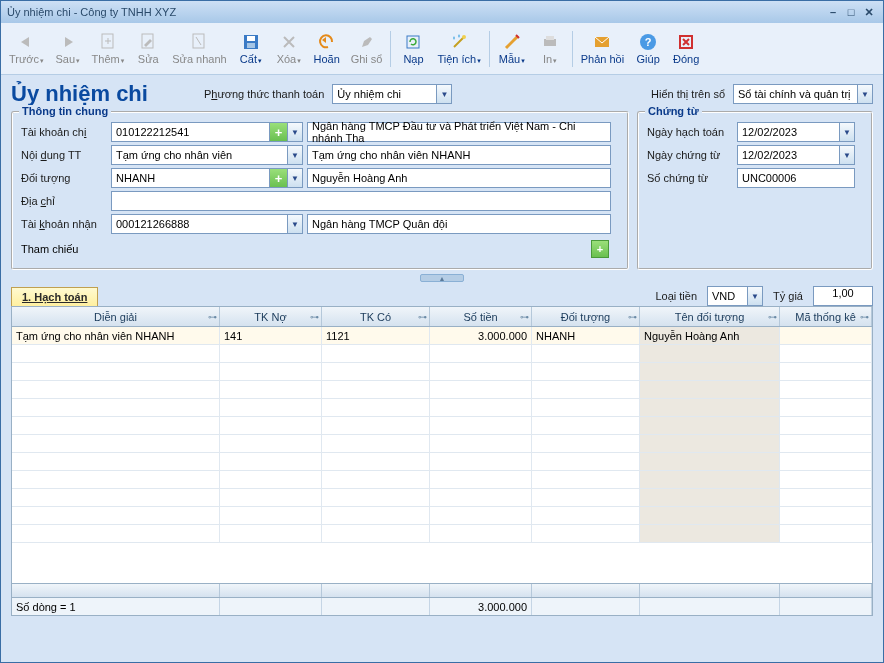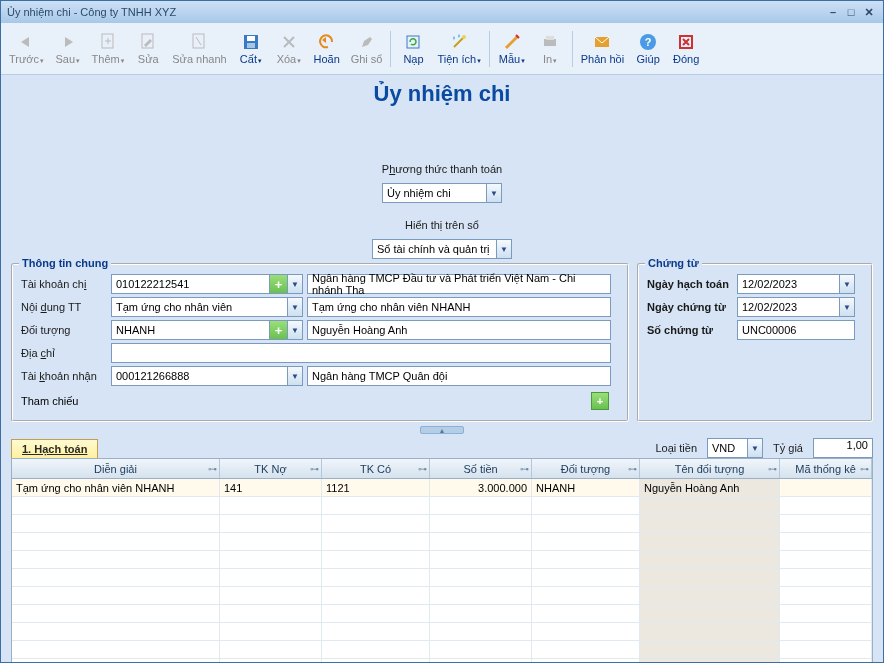--- a/index.html
+++ b/index.html
@@ -6,48 +6,48 @@
 body { background: #d6e4f5; width: 884px; height: 663px; overflow: hidden; border: 1px solid #3a6ea5; }
 .titlebar { height: 22px; background: linear-gradient(#cde0f5,#a8c8e8); display: flex; align-items: center; padding: 0 6px; color: #2a4a6a; }
 .titlebar .title { flex: 1; }
 .titlebar .winbtn { width: 16px; height: 16px; margin-left: 2px; cursor: pointer; display: flex; align-items: center; justify-content: center; font-weight: bold; color: #2a4a6a; }
 .toolbar { height: 52px; background: #e8f0fa; border-bottom: 1px solid #b5cde5; display: flex; align-items: center; padding: 0 4px; gap: 2px; }
 .tbtn { display: flex; flex-direction: column; align-items: center; justify-content: center; padding: 2px 4px; min-width: 36px; cursor: pointer; color: #888; }
 .tbtn.active { color: #0a3a8a; }
 .tbtn .ticon { width: 20px; height: 20px; display: flex; align-items: center; justify-content: center; margin-bottom: 1px; }
 .tbtn .tlabel { font-size: 11px; }
 .tbtn .drop { font-size: 7px; margin-left: 1px; }
-.headerrow { display: flex; align-items: center; padding: 6px 10px 4px 10px; gap: 8px; flex-direction: column; }
+.headerrow { display: flex; align-items: center; padding: 6px 10px 4px 10px; gap: 8px; }
 .headerrow h1 { font-size: 22px; font-weight: bold; color: #0a4aa0; flex: 0 0 auto; }
 .headerrow .lbl { color: #1a1a1a; }
 .combo, .textin { background: #fff; border: 1px solid #7a9ac0; height: 20px; padding: 0 4px; display: flex; align-items: center; }
 .combo { position: relative; padding-right: 16px; }
 .combo .cdrop { position: absolute; right: 0; top: 0; width: 15px; height: 100%; background: linear-gradient(#f5f9fd,#cde0f0); border-left: 1px solid #7a9ac0; display: flex; align-items: center; justify-content: center; font-size: 8px; color: #2a4a8a; cursor: pointer; }
 .combo .plus { position: absolute; right: 15px; top: 0; width: 18px; height: 100%; background: linear-gradient(#9adf7a,#6ac050); border-left: 1px solid #7a9ac0; display: flex; align-items: center; justify-content: center; color: #fff; font-weight: bold; font-size: 13px; cursor: pointer; }
 .combo.with-plus { padding-right: 34px; }
 .mainarea { display: flex; padding: 0 10px; gap: 8px; }
 .fieldset { border: 2px groove #fff; border-radius: 3px; padding: 6px 16px 8px 8px; position: relative; background: #d6e4f5; }
 .fieldset .legend { position: absolute; top: -8px; left: 6px; background: #d6e4f5; padding: 0 3px; font-weight: bold; color: #0a3a8a; }
 .leftfs { flex: 1; }
 .rightfs { width: 236px; }
 .frow { display: flex; align-items: center; margin: 3px 0; gap: 4px; }
 .frow .flabel { width: 86px; color: #1a1a1a; }
-.frow .flabel.r { width: 86px; font-weight: bold; }
+.frow .flabel.r { width: 86px; }
 .ul { text-decoration: underline; }
 .refrow { display: flex; align-items: center; margin-top: 4px; }
 .refrow .flabel { width: 86px; }
 .refbox { flex: 1; height: 22px; display: flex; align-items: center; justify-content: flex-end; padding-right: 2px; }
 .refplus { width: 18px; height: 18px; background: linear-gradient(#9adf7a,#6ac050); border: 1px solid #4a9a3a; display: flex; align-items: center; justify-content: center; color: #fff; font-weight: bold; cursor: pointer; }
 .splitbar { display: flex; justify-content: center; margin: 4px 0; }
 .splithandle { width: 44px; height: 8px; background: #b5cde5; border: 1px solid #8ab0d5; display: flex; align-items: center; justify-content: center; font-size: 7px; color: #5a7a9a; cursor: pointer; border-radius: 2px; }
 .tabrow { display: flex; align-items: center; padding: 0 10px; gap: 10px; }
 .tab { background: linear-gradient(#fffad0,#fff0a0); border: 1px solid #c0a050; border-bottom: none; padding: 3px 10px; font-weight: bold; text-decoration: underline; color: #2a2a2a; cursor: pointer; }
 .tabrow .spacer { flex: 1; }
 .tabrow .lbl { color: #1a1a1a; }
-.ratein { background: #fff; border: 1px solid #7a9ac0; height: 20px; width: 60px; text-align: right; padding: 0 4px; }
+.ratein { background: #fff; border: 1px solid #7a9ac0; height: 20px; width: 60px; text-align: center; padding: 0 4px; }
 .grid { margin: 0 10px; background: #fff; border: 1px solid #99b0c5; height: 292px; display: flex; flex-direction: column; }
 .ghead { display: flex; background: linear-gradient(#f0f5fa,#d5e2ef); border-bottom: 1px solid #99b0c5; height: 20px; }
 .gcol { border-right: 1px solid #b5c8da; display: flex; align-items: center; justify-content: center; position: relative; color: #1a3a5a; }
 .gcol .pin { position: absolute; right: 2px; font-size: 9px; color: #6a8aa5; }
 .gbody { flex: 1; overflow: hidden; }
 .grow { display: flex; height: 18px; border-bottom: 1px solid #e0e8f0; }
 .grow.data { background: #fffaec; }
 .grow.new { background: #fffaec; color: #6a6a6a; }
 .gcell { border-right: 1px solid #e0e8f0; padding: 0 4px; display: flex; align-items: center; overflow: hidden; white-space: nowrap; }
 .gcell.r { justify-content: flex-end; }
@@ -466,19 +466,20 @@
     <div class="fc c1"></div>
       <div class="fc c2"></div>
       <div class="fc c3"></div>
       <div class="fc c4"></div>
       <div class="fc c5"></div>
       <div class="fc c6"></div>
       <div class="fc c7"></div>
   </div>
 </div>
 <div class="gfoot2">
+  <div class="gcell c1">Số dòng = 1</div>
   <div class="gcell c2"></div>
   <div class="gcell c3"></div>
   <div class="gcell c4 r">3.000.000</div>
   <div class="gcell c5"></div>
   <div class="gcell c6"></div>
   <div class="gcell c7"></div>
 </div>
 
 </body></html>

